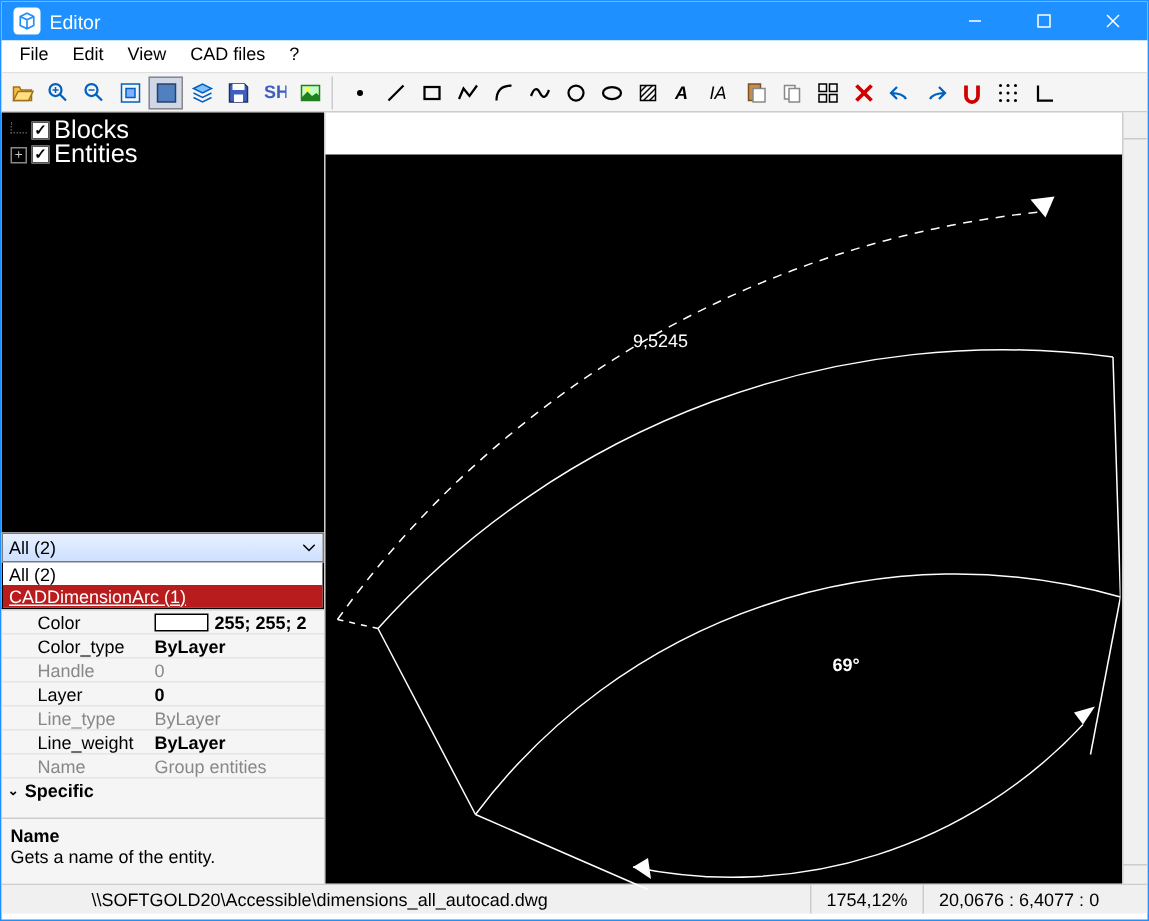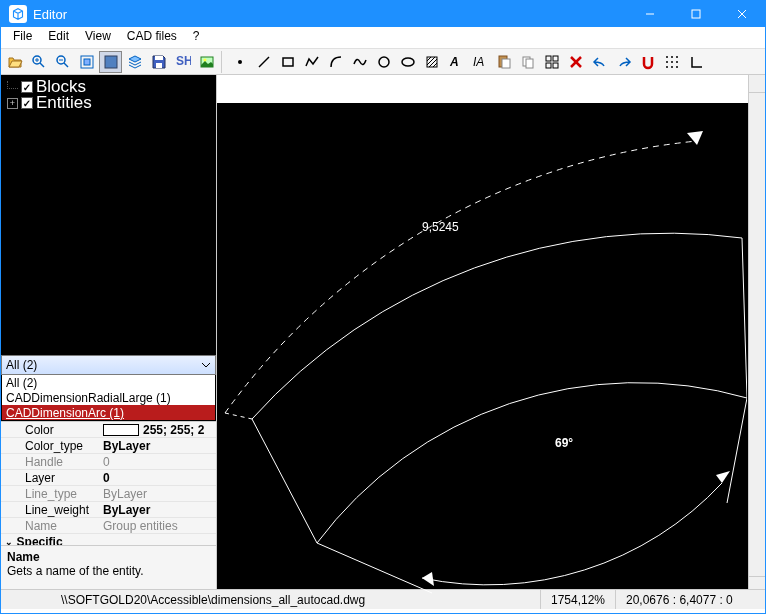--- a/index.html
+++ b/index.html
@@ -300,21 +300,20 @@
       <div class="combo">
         <span>All (2)</span>
         <div class="arrow">
             <svg width="8" height="5">
               <path d="M0 0 L4 4 L8 0" fill="none" stroke="#000"></path>
             </svg>
           </div>
       </div>
       <div class="dropdown-list">
         <div class="dditem">All (2)</div>
-        <div class="dditem">CADDimensionRadialLarge (1)</div>
         <div class="dditem sel">CADDimensionArc (1)</div>
       </div>
     </div>
 
     <div class="props">
       <div class="prow bold">
           <div class="pname">Color</div>
           <div class="pval"><span class="colorswatch"></span><span>255; 255; 2</span></div>
         </div>
       <div class="prow bold">

